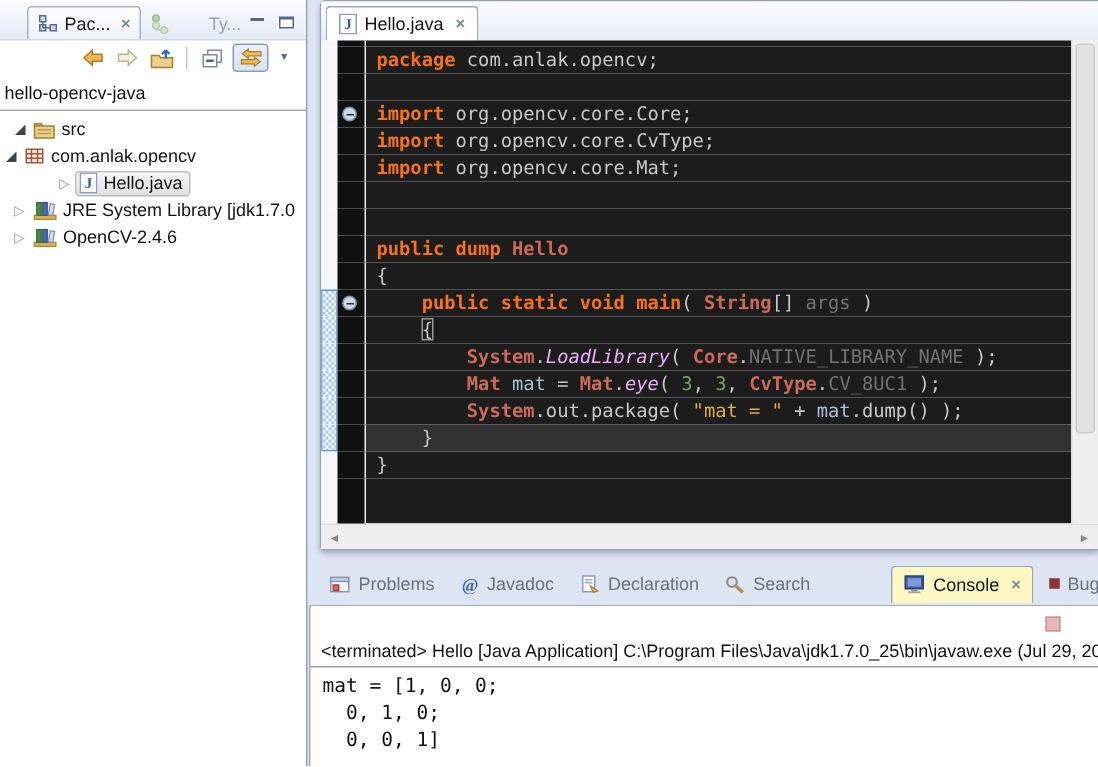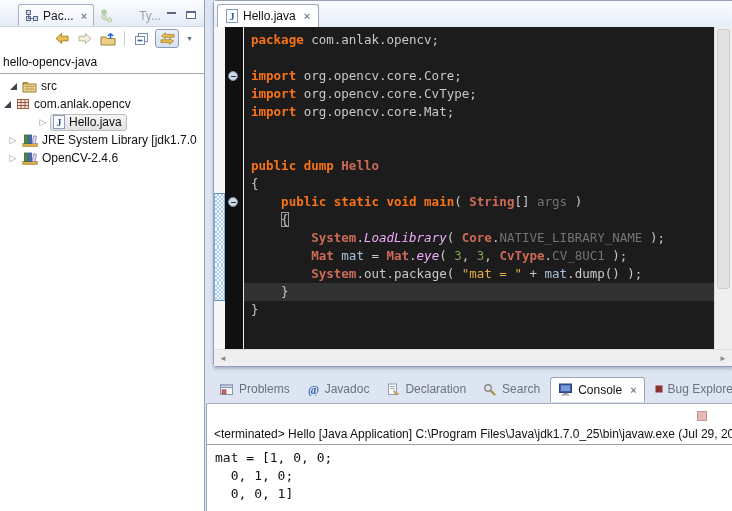--- a/index.html
+++ b/index.html
@@ -73,21 +73,21 @@
   .vscroll{width:17px;flex:none;background:#efefef;border-left:1px solid #dcdcdc;position:relative;}
   .vthumb{position:absolute;left:2px;right:2px;top:2px;height:80%;background:#e2e2e2;border:1px solid #cccccc;border-radius:3px;}
   .ed-hscroll{height:16px;flex:none;background:#efefef;border-top:1px solid #e0e0e0;display:flex;align-items:center;
       justify-content:space-between;padding:0 5px;}
   .arr{font-size:8px;color:#8a8a8a;}
 
   
   .cs{position:absolute;left:206px;top:375px;right:0;bottom:0;display:flex;flex-direction:column;}
   .cs-tabbar{height:28px;display:flex;align-items:center;gap:3px;padding-left:6px;flex:none;white-space:nowrap;}
   .ctab{display:flex;align-items:center;gap:5px;height:24px;padding:0 7px;font-size:12px;color:#6a7280;flex:none;}
-  .ctab.on{background:#ffffff;border:1px solid #9aa6ba;border-bottom:none;border-radius:3px 3px 0 0;color:#111;}
+  .ctab.on{background:#fef9c3;border:1px solid #9aa6ba;border-bottom:none;border-radius:3px 3px 0 0;color:#111;margin-left:44px;}
   .cs-body{flex:1;background:#fff;border-top:1px solid #a0aabc;border-left:1px solid #a0aabc;
       border-radius:2px 0 0 0;position:relative;overflow:hidden;}
   .term-btn{position:absolute;top:7px;right:25px;width:10px;height:10px;background:#eab6b6;border:1px solid #c49494;box-sizing:border-box;}
   .cs-status{font-size:12px;color:#111;padding:23px 0 3px 7px;white-space:nowrap;overflow:hidden;}
   .cs-sep{height:1px;background:#9aa0aa;}
   .cs-out{font-family:"DejaVu Sans Mono",monospace;font-size:13px;line-height:18px;color:#111;padding:4px 0 0 8px;white-space:pre;}
 </style>
 </head>
 <body>
 

